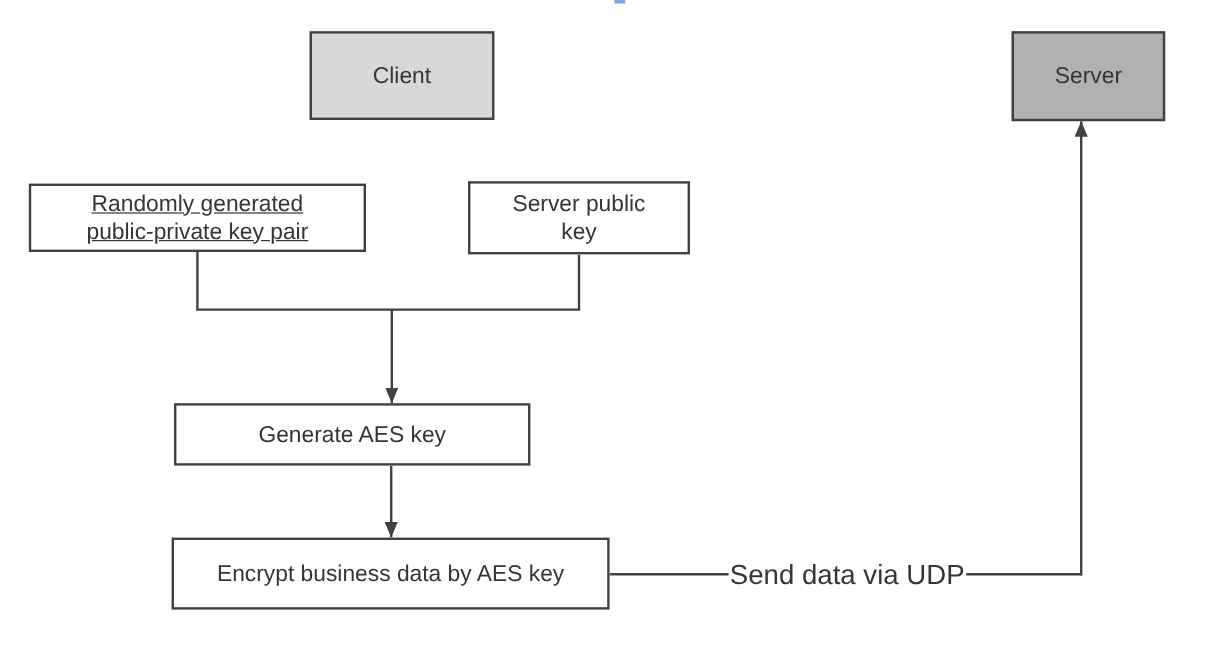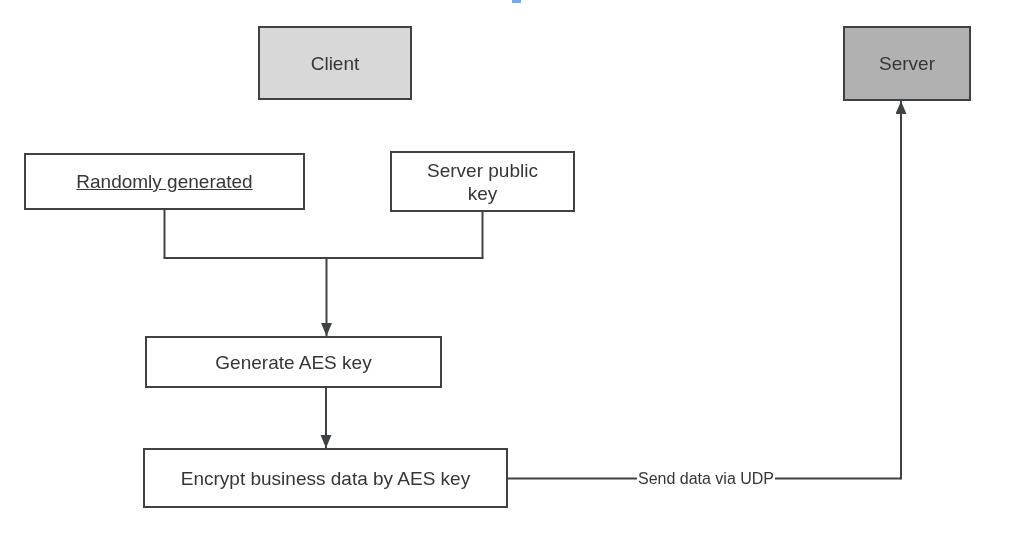--- a/index.html
+++ b/index.html
@@ -28,21 +28,21 @@
   .node-server{left:823px;top:26px;width:128px;height:75px;margin-left:20px;}
   .node-keypair{left:24px;top:153px;width:281px;height:57px;text-decoration:underline;}
   .node-spk{left:390px;top:151px;width:185px;height:61px;text-align:center;}
   .node-generate{left:145px;top:336px;width:297px;height:52px;}
   .node-encrypt{left:143px;top:448px;width:365px;height:60px;}
   .edge-label{
     position:absolute;z-index:3;
     left:706px;top:479px;transform:translate(-50%,-50%);
     background:var(--bg);
     padding:0 1px;
-    font-size:16px;white-space:nowrap;color:var(--text);
+    font-size:23px;white-space:nowrap;color:var(--text);
   }
   .artifact{
     position:absolute;z-index:3;
     left:512px;top:0;width:9px;height:3px;
   }
 </style>
 </head>
 <body>
 
 <div class="canvas">
@@ -73,20 +73,21 @@
     <div class="lbl">Client</div>
   </div>
 
   <div class="node node-server" style="background: rgb(177, 177, 177);">
     <div class="lbl">Server</div>
   </div>
 
   <div class="node node-keypair" style="background: rgb(255, 255, 255);">
     <div class="lbl">
       <span>Randomly generated</span>
+      <span>public-private key pair</span>
     </div>
   </div>
 
   <div class="node node-spk" style="background: rgb(255, 255, 255);">
     <div class="lbl">
       <span>Server public</span>
       <span>key</span>
     </div>
   </div>
 

